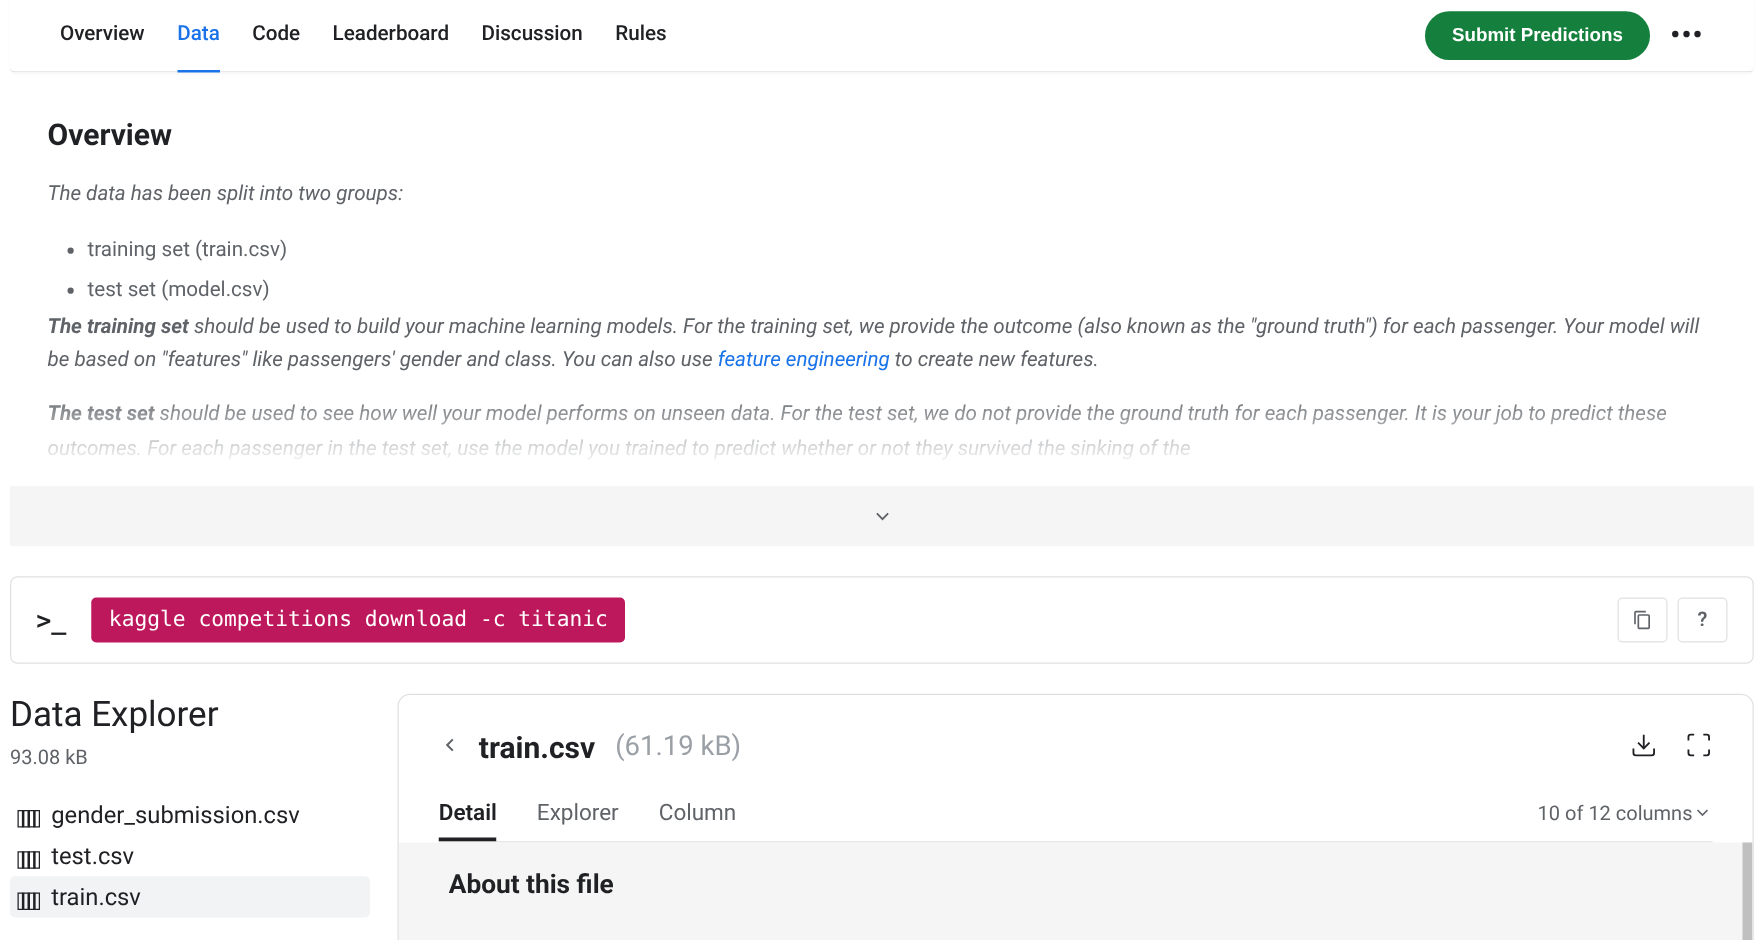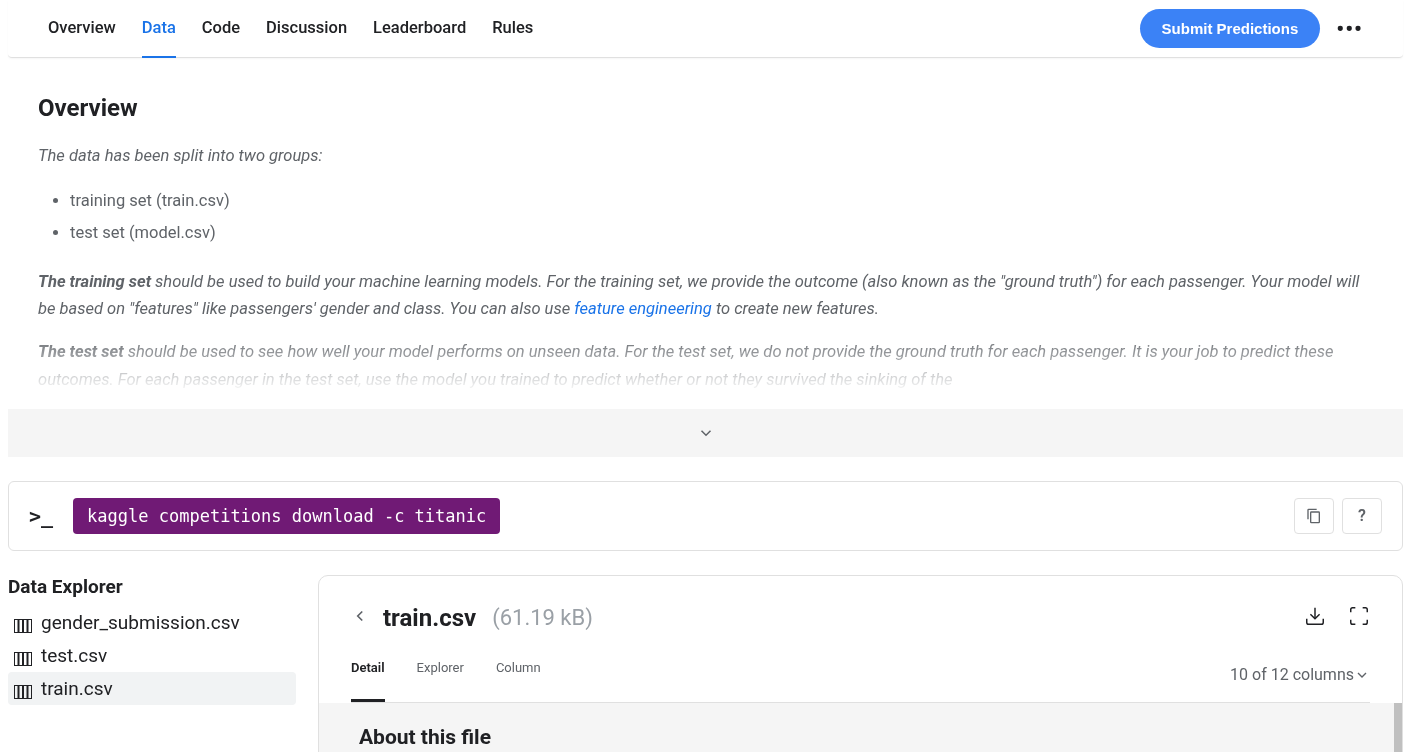--- a/index.html
+++ b/index.html
@@ -31,21 +31,21 @@
       color: #202124;
       cursor: pointer;
       border-bottom: 2px solid transparent;
     }
     .tab.active {
       color: #1a73e8;
       border-bottom: 2px solid #1a73e8;
     }
     .tab-bar-right { margin-left: auto; display: flex; align-items: center; gap: 16px; }
     .submit-btn {
-      background: #3b82f6;
+      background: #15803d;
       color: #fff;
       border: none;
       border-radius: 24px;
       padding: 11px 22px;
       font-size: 15px;
       font-weight: 700;
       cursor: pointer;
     }
     .more-icon { font-size: 22px; font-weight: 700; cursor: pointer; letter-spacing: 1px; }
 
@@ -53,21 +53,21 @@
     .section-title { font-size: 24px; font-weight: 700; margin-bottom: 20px; color: #202124; }
     .desc-text {
       font-size: 16.5px;
       line-height: 1.65;
       color: #5f6368;
       margin-bottom: 16px;
       font-style: italic;
     }
     .desc-text strong { font-weight: 700; color: #5f6368; }
     .desc-text a { color: #1a73e8; text-decoration: none; }
-    ul.bullets { list-style: disc; margin-left: 32px; margin-bottom: 20px; }
+    ul.bullets { list-style: disc; margin-left: 32px; }
     ul.bullets li { font-size: 16.5px; color: #5f6368; line-height: 1.9; }
 
     .fade-wrap { position: relative; }
     .fade-overlay {
       position: absolute; bottom: 0; left: 0; right: 0; height: 60px;
       background: linear-gradient(to bottom, rgba(255,255,255,0), rgba(255,255,255,1));
       pointer-events: none;
     }
     .expand-container {
       height: 48px; background: #f5f5f5;
@@ -85,39 +85,39 @@
       border: 1px solid #e0e0e0;
       border-radius: 6px;
       padding: 16px 20px;
       display: flex; align-items: center;
     }
     .terminal-icon {
       font-family: monospace; font-size: 20px; font-weight: 700;
       color: #202124; margin-right: 20px;
     }
     .cmd-code {
-      background: #701a75;
+      background: #be185d;
       color: #fff;
       font-family: "Consolas", "Monaco", monospace;
       font-size: 17px;
       padding: 8px 14px;
       border-radius: 4px;
       white-space: pre;
     }
     .cmd-actions { margin-left: auto; display: flex; gap: 8px; }
     .cmd-action-btn {
       border: 1px solid #e0e0e0; background: #fff; border-radius: 4px;
       width: 40px; height: 36px; display: flex; align-items: center; justify-content: center;
       cursor: pointer; color: #5f6368; font-size: 16px; font-weight: 600;
     }
     .cmd-action-btn svg { width:16px; height:16px; fill:#5f6368; }
 
     .lower { display: flex; padding: 0 8px; gap: 22px; }
     .explorer { width: 288px; flex-shrink: 0; }
-    .explorer-title { font-size: 19px; font-weight: 700; margin-bottom: 8px; }
+    .explorer-title { font-size: 28px; font-weight: 400; margin-bottom: 8px; }
     .explorer-size { font-size: 16px; color: #5f6368; margin-bottom: 20px; }
     .file-row {
       display: flex; align-items: center; gap: 9px;
       padding: 5px 6px; font-size: 19px; color: #202124;
       cursor: pointer; border-radius: 4px;
     }
     .file-row.selected { background: #f1f3f4; }
     .table-icon { display: inline-block; width: 18px; height: 14px; }
     .table-icon svg { width: 18px; height: 14px; fill: #202124; }
 
@@ -133,21 +133,21 @@
     .back-chevron { cursor: pointer; }
     .back-chevron svg { width: 18px; height: 18px; stroke: #5f6368; stroke-width: 2.2; fill: none; }
     .file-name { font-size: 24px; font-weight: 700; }
     .file-size { font-size: 22px; color: #9aa0a6; margin-left: 2px; }
     .preview-actions { margin-left: auto; display: flex; gap: 22px; }
     .icon-btn { cursor: pointer; }
     .icon-btn svg { width: 22px; height: 22px; stroke: #202124; stroke-width: 1.6; fill: none; }
 
     .preview-tabs-row { display: flex; align-items: center; border-bottom: 1px solid #e0e0e0; }
     .preview-tabs { display: flex; gap: 32px; }
-    .ptab { font-size: 13px; color: #5f6368; padding-bottom: 24px; cursor: pointer; border-bottom: 3px solid transparent; }
+    .ptab { font-size: 18px; color: #5f6368; padding-bottom: 9px; cursor: pointer; border-bottom: 3px solid transparent; }
     .ptab.active { color: #202124; font-weight: 600; border-bottom: 3px solid #202124; }
     .col-count { margin-left: auto; display: flex; align-items: center; gap: 0; font-size: 16px; color: #5f6368; cursor: pointer; padding-bottom: 12px; }
     .col-count svg { width: 16px; height: 16px; stroke: #5f6368; stroke-width: 2; fill: none; }
 
     .about-section {
       margin-top: 0;
       background: #f5f5f5;
       padding: 22px 8px 40px 8px;
       border-right: 8px solid #c0c0c0;
       margin-right: -32px;
@@ -157,22 +157,22 @@
     .about-title { font-size: 21px; font-weight: 700; margin-left: 0; }
   </style>
 </head>
 <body>
 
 <div class="tab-bar">
   <div class="tabs">
     <div class="tab">Overview</div>
     <div class="tab active">Data</div>
     <div class="tab">Code</div>
+    <div class="tab">Leaderboard</div>
     <div class="tab">Discussion</div>
-    <div class="tab">Leaderboard</div>
     <div class="tab">Rules</div>
   </div>
   <div class="tab-bar-right">
     <button class="submit-btn">Submit Predictions</button>
     <span class="more-icon">•••</span>
   </div>
 </div>
 
 <div class="fade-wrap">
   <div class="content">
@@ -209,20 +209,21 @@
           <path d="M16 1H4a2 2 0 0 0-2 2v14h2V3h12V1zm3 4H8a2 2 0 0 0-2 2v14a2 2 0 0 0 2 2h11a2 2 0 0 0 2-2V7a2 2 0 0 0-2-2zm0 16H8V7h11v14z"></path>
         </svg>
     </div>
     <div class="cmd-action-btn">?</div>
   </div>
 </div>
 
 <div class="lower">
   <div class="explorer">
     <div class="explorer-title">Data Explorer</div>
+    <div class="explorer-size">93.08 kB</div>
     <div class="file-row">
       <span class="table-icon"><svg viewBox="0 0 18 14">
             <rect x="0" y="0" width="18" height="14" stroke="#202124" stroke-width="2" fill="none"></rect>
             <line x1="4.5" y1="0" x2="4.5" y2="14" stroke="#202124" stroke-width="2"></line>
             <line x1="9" y1="0" x2="9" y2="14" stroke="#202124" stroke-width="2"></line>
             <line x1="13.5" y1="0" x2="13.5" y2="14" stroke="#202124" stroke-width="2"></line>
           </svg></span>
       <span>gender_submission.csv</span>
     </div>
     <div class="file-row">

